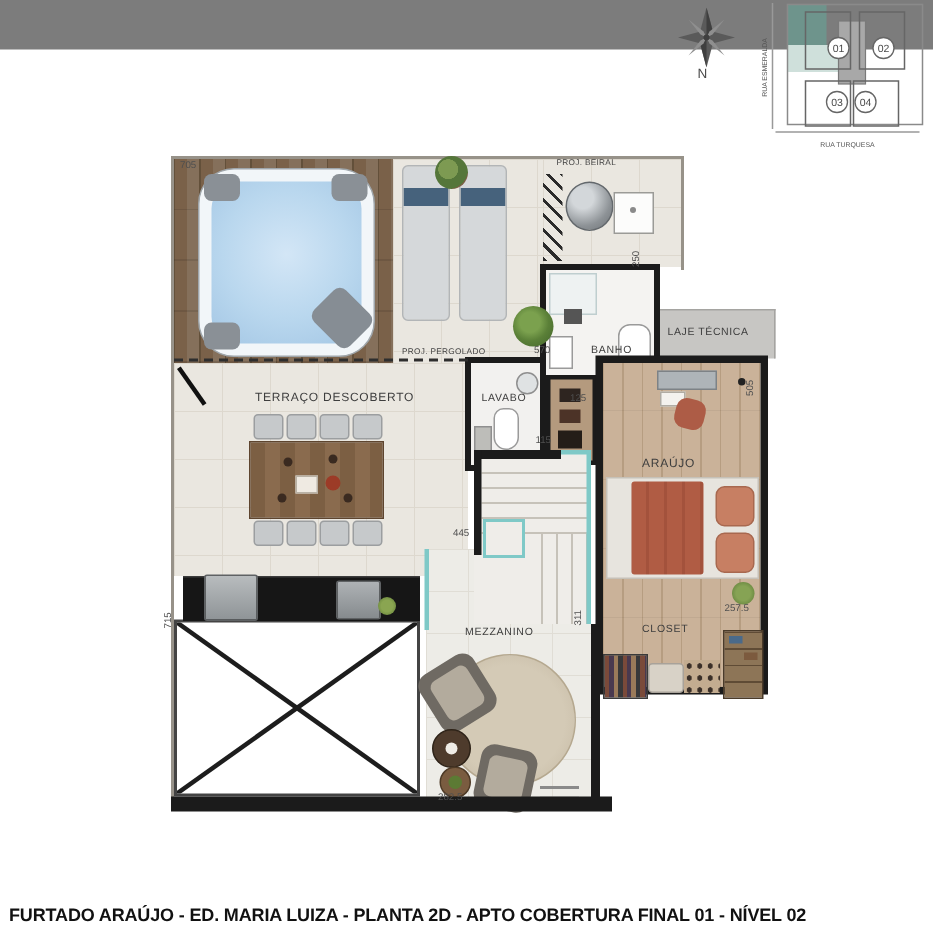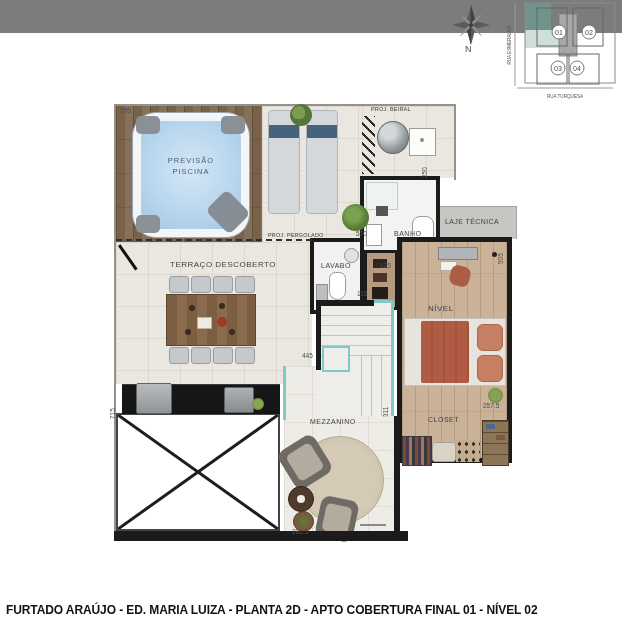--- a/index.html
+++ b/index.html
@@ -88,24 +88,20 @@
   <div class="abs tiles" style="left:116px;top:242px;width:196px;height:142px;z-index:1;"></div>
   <div class="abs tiles-lt" style="left:284px;top:366px;width:110px;height:168px;z-index:1;"></div>
 
   <div class="abs" style="left:132px;top:112px;width:116px;height:124px;border-radius:24px;background:#f2f6f9;border:1px solid #9fa6ab;z-index:10;">
     <div class="abs" style="left:8px;top:8px;width:100px;height:108px;border-radius:18px;
                 background:radial-gradient(circle at 50% 45%, #d3e6f6 0%, #b9d7ee 55%, #a3c6e4 100%);"></div>
     <div class="abs" style="left:3px;top:3px;width:24px;height:18px;background:#8a9096;border-radius:5px;z-index:2;"></div>
     <div class="abs" style="left:88px;top:3px;width:24px;height:18px;background:#8a9096;border-radius:5px;z-index:2;"></div>
     <div class="abs" style="left:3px;top:102px;width:24px;height:18px;background:#8a9096;border-radius:5px;z-index:2;"></div>
     <div class="abs" style="left:78px;top:84px;width:34px;height:30px;background:#868d94;border-radius:6px;transform:rotate(45deg);z-index:2;"></div>
-    <div class="abs pool-text" style="left:8px;top:42px;width:100px;z-index:3;">
-      <div>PREVISÃO</div>
-      <div>PISCINA</div>
-    </div>
   </div>
 
   <div class="abs" style="left:268px;top:110px;width:30px;height:102px;border-radius:4px;border:1px solid #b2b5b7;z-index:10;
               background:linear-gradient(180deg,#d5d8da 0 14%,#46627c 14% 26%,#d5d8da 26% 100%);"></div>
   <div class="abs" style="left:306px;top:110px;width:30px;height:102px;border-radius:4px;border:1px solid #b2b5b7;z-index:10;
               background:linear-gradient(180deg,#d5d8da 0 14%,#46627c 14% 26%,#d5d8da 26% 100%);"></div>
   <div class="abs" style="left:290px;top:104px;width:22px;height:22px;border-radius:50%;z-index:11;
               background:radial-gradient(circle at 40% 40%, #7d9a52 0 35%, #55763a 36% 70%, #7a5f43 71%);"></div>
 
   <div class="abs" style="left:362px;top:116px;width:13px;height:58px;z-index:10;
@@ -186,21 +182,21 @@
     <div class="abs wall" style="left:0;top:0;width:5px;height:70px;"></div>
     <div class="abs" style="left:58px;top:0;width:20px;height:3px;background:#7fc9c7;"></div>
     <div class="abs" style="left:75px;top:0;width:3px;height:116px;background:#7fc9c7;"></div>
   </div>
 
   <div class="abs suite-wood" style="left:397px;top:237px;width:115px;height:226px;border:5px solid #1b1b1b;box-sizing:border-box;z-index:8;">
     <div class="abs" style="left:36px;top:5px;width:38px;height:11px;background:#aeb4b8;border:1px solid #7d8286;"></div>
     <div class="abs" style="left:38px;top:19px;width:15px;height:8px;background:#f4f2ee;border:1px solid #b0aca4;"></div>
     <div class="abs" style="left:48px;top:24px;width:20px;height:20px;background:#ad5c46;border-radius:7px;transform:rotate(14deg);"></div>
     <div class="abs" style="left:90px;top:10px;width:5px;height:5px;border-radius:50%;background:#222;"></div>
-    <div class="abs room-label" style="left:26px;top:62px;">NÍVEL</div>
+    <div class="abs room-label" style="left:26px;top:62px;">ARAÚJO</div>
 
     <div class="abs" style="left:2px;top:76px;width:102px;height:68px;background:#e7e4de;border:1px solid #c6c1b8;box-sizing:border-box;">
       <div class="abs" style="left:16px;top:2px;width:48px;height:62px;border-radius:2px;
                   background:repeating-linear-gradient(90deg,#b05c44 0 10px,#a3523c 10px 12px);"></div>
       <div class="abs" style="left:72px;top:5px;width:24px;height:25px;background:#c77f63;border:1px solid #a8684f;border-radius:6px;"></div>
       <div class="abs" style="left:72px;top:36px;width:24px;height:25px;background:#c77f63;border:1px solid #a8684f;border-radius:6px;"></div>
     </div>
 
     <div class="abs" style="left:86px;top:146px;width:15px;height:15px;border-radius:50%;background:radial-gradient(circle,#86a354 0 45%,#597735 100%);"></div>
     <div class="abs room-label sm" style="left:26px;top:174px;">CLOSET</div>

